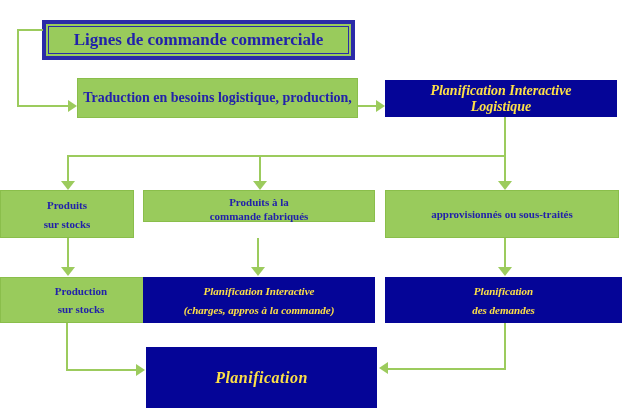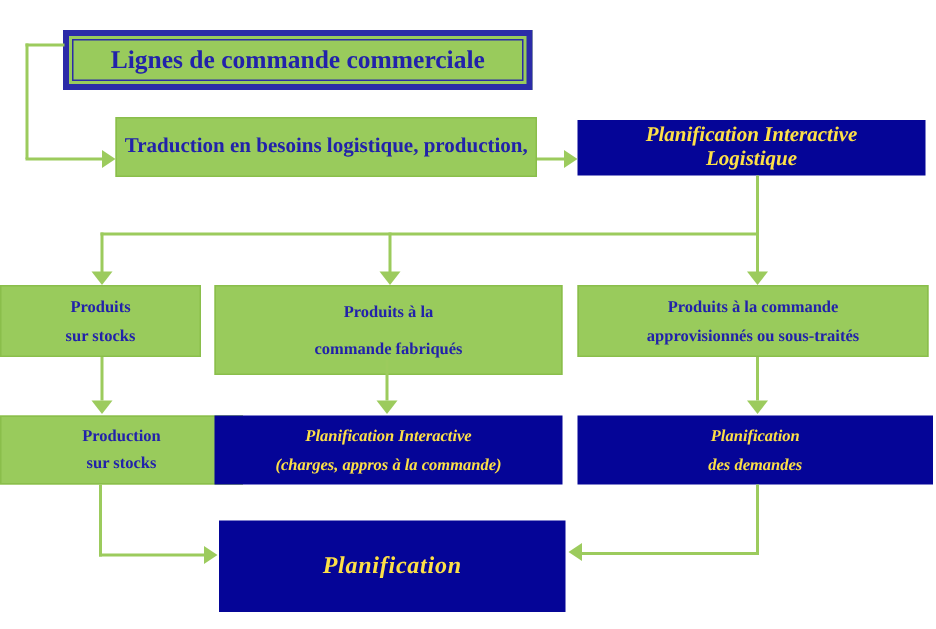--- a/index.html
+++ b/index.html
@@ -43,27 +43,26 @@
   <div class="node navy fs12" style="left:385px;top:80px;width:232px;height:37px;">
     <span>Planification Interactive</span>
     <span>Logistique</span>
   </div>
 
   <div class="node green two-line fs11" style="left:0px;top:190px;width:134px;height:48px;">
     <span>Produits</span>
     <span>sur stocks</span>
   </div>
 
-  <div class="node green two-line fs11" style="left:143px;top:190px;width:232px;height:60px;">
+  <div class="node green two-line fs11" style="left:143px;top:190px;width:232px;height:32px;">
     <span>Produits à  la</span>
     <span>commande fabriqués</span>
   </div>
 
   <div class="node green two-line fs11" style="left:385px;top:190px;width:234px;height:48px;">
-    <span>Produits à la commande</span>
     <span>approvisionnés ou sous-traités</span>
   </div>
 
   <div class="node green two-line fs11" style="left:0px;top:277px;width:162px;height:46px;">
     <span>Production</span>
     <span>sur stocks</span>
   </div>
 
   <div class="node navy two-line fs11" style="left:143px;top:277px;width:232px;height:46px;">
     <span>Planification Interactive</span>

